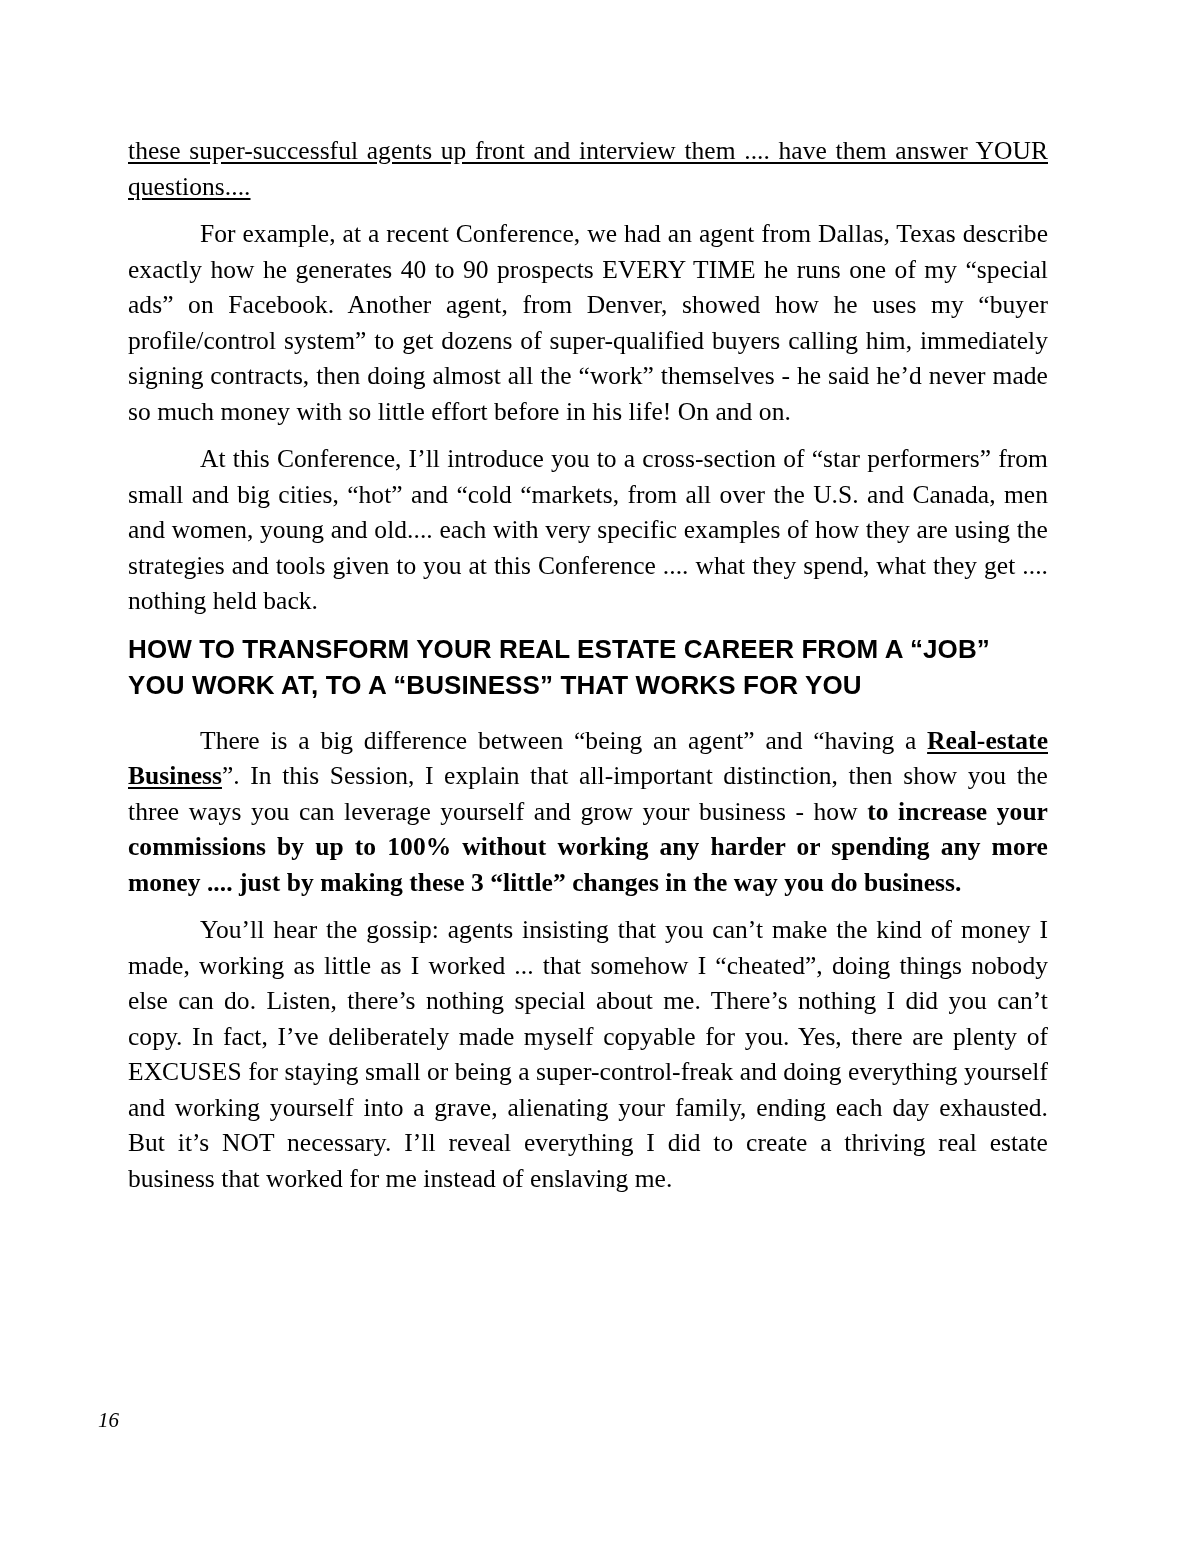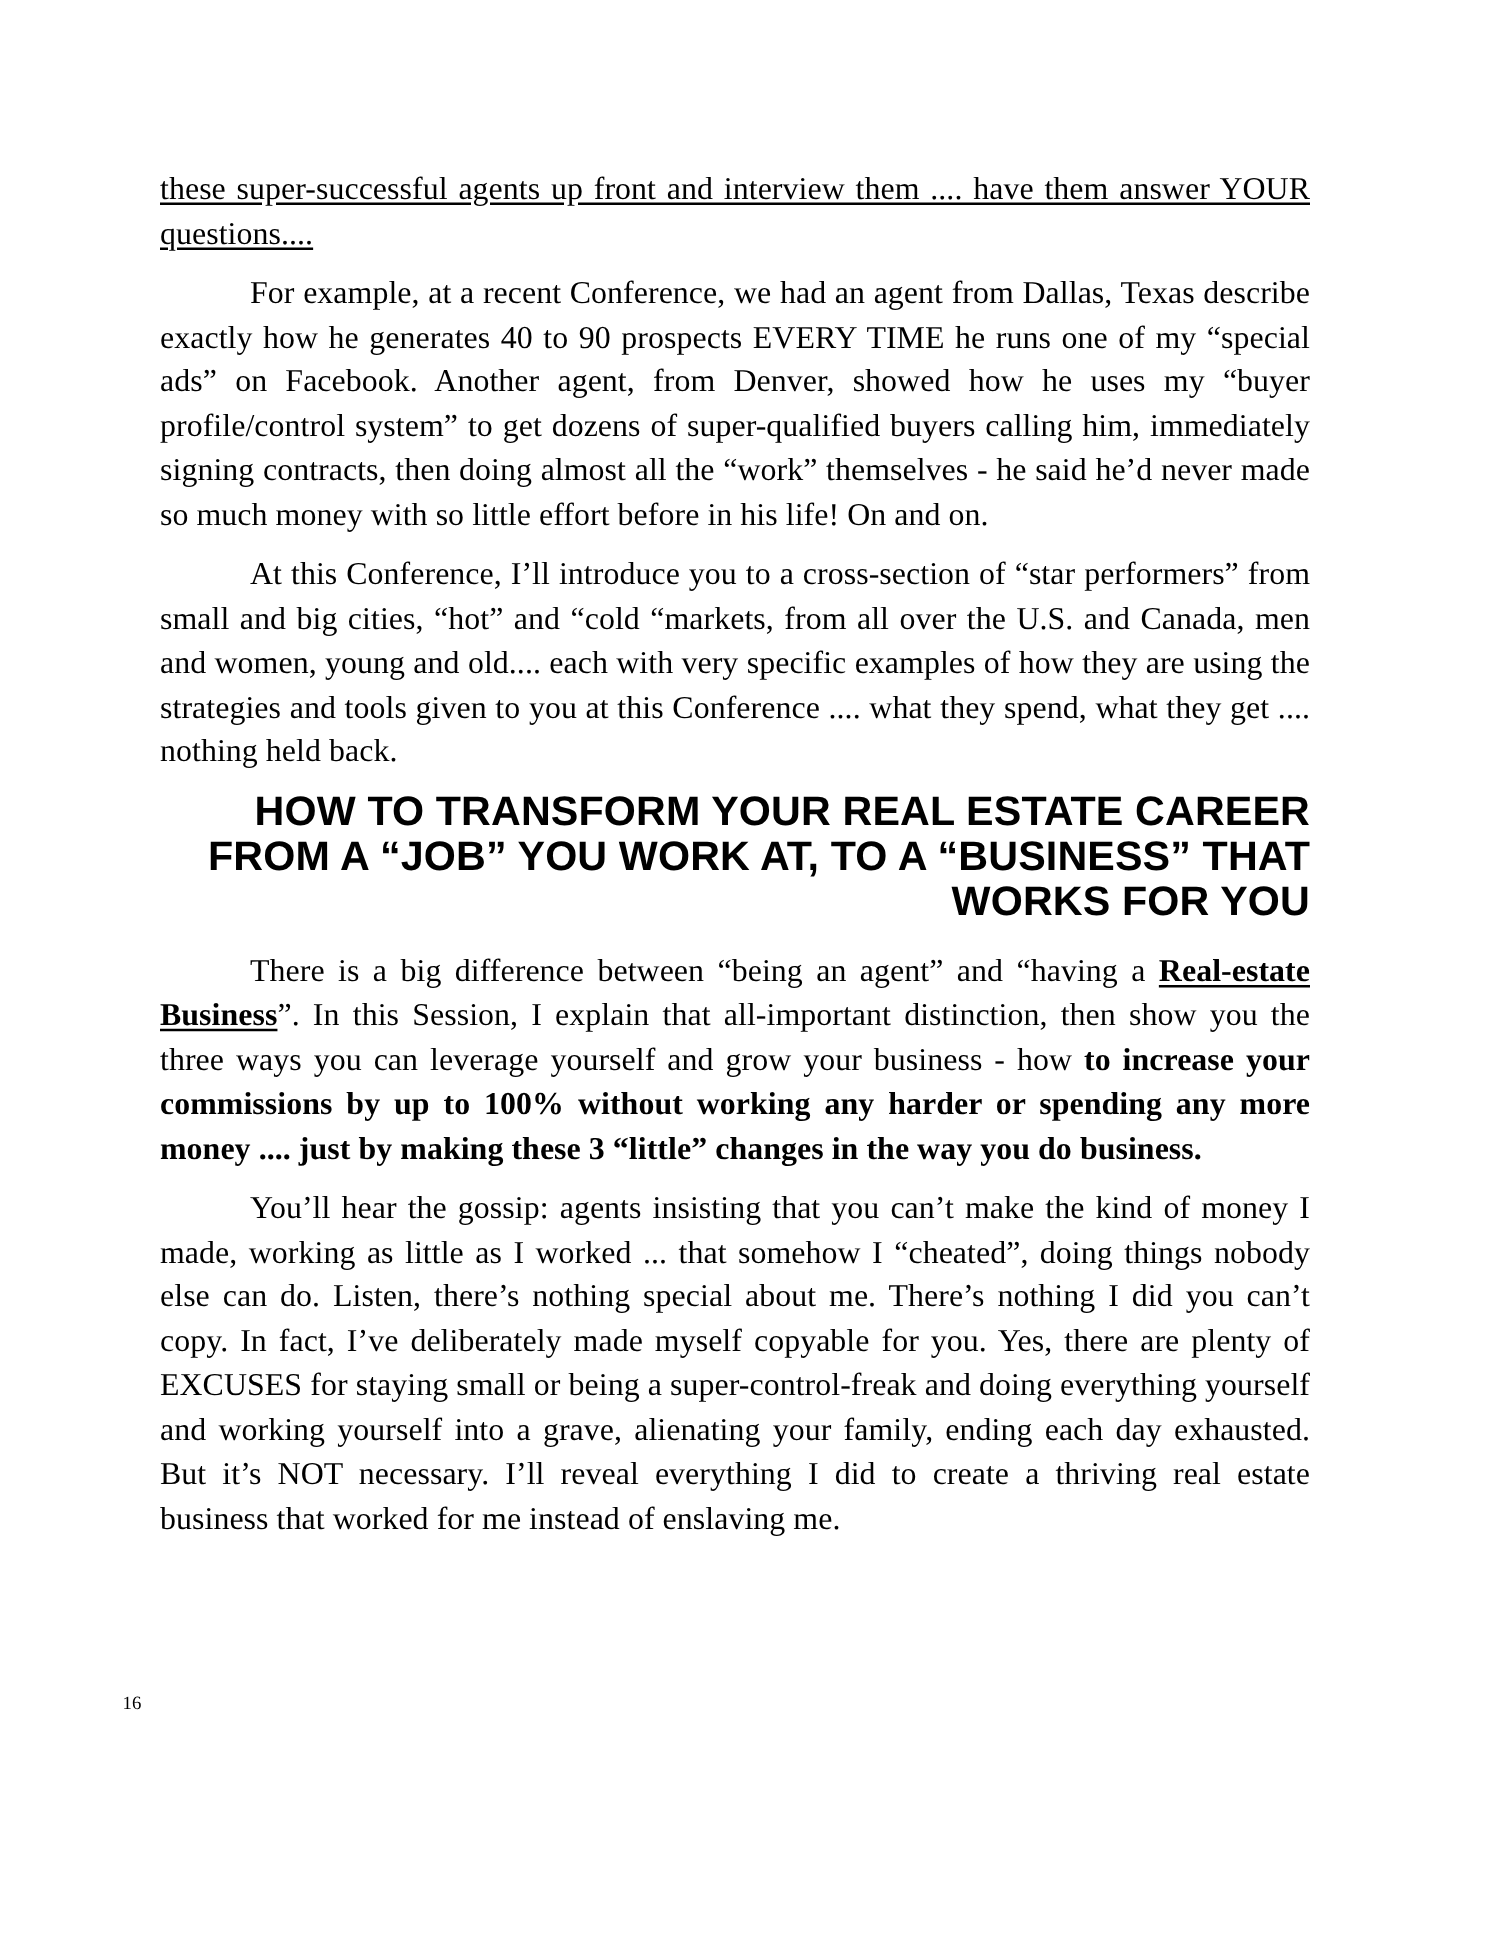--- a/index.html
+++ b/index.html
@@ -53,42 +53,43 @@
     line-height: 34px;
     margin: 28px 0 22px 0;
     letter-spacing: 0.2px;
   }
   .session-head .u {
     text-decoration: underline;
     text-underline-offset: 3px;
   }
   .session-title {
     font-family: "Liberation Sans", sans-serif;
-    font-size: 33px;
+    font-size: 26px;
     font-weight: bold;
     line-height: 36px;
     margin: 0 0 20px 0;
     letter-spacing: 0.1px;
-    text-align: right;
+    text-align: left;
   }
   .b {
     font-weight: bold;
   }
   .bu {
     font-weight: bold;
     text-decoration: underline;
     text-underline-offset: 3px;
   }
   .para-gap {
   }
   .folio {
     position: absolute;
     left: 98px;
-    top: 1355px;
-    font-size: 15px;
+    top: 1408px;
+    font-size: 21px;
+    font-style: italic;
     font-family: "Liberation Serif", serif;
   }
 </style>
 </head>
 <body>
 
 <div class="page">
   <div class="content">
 
     <p class="continued">these super-successful agents up front and interview them .... have them answer YOUR questions....</p>

